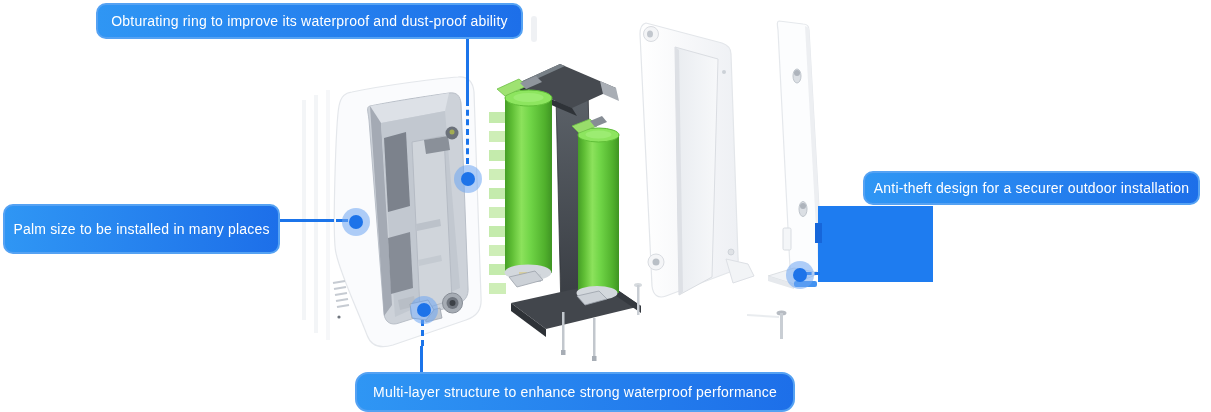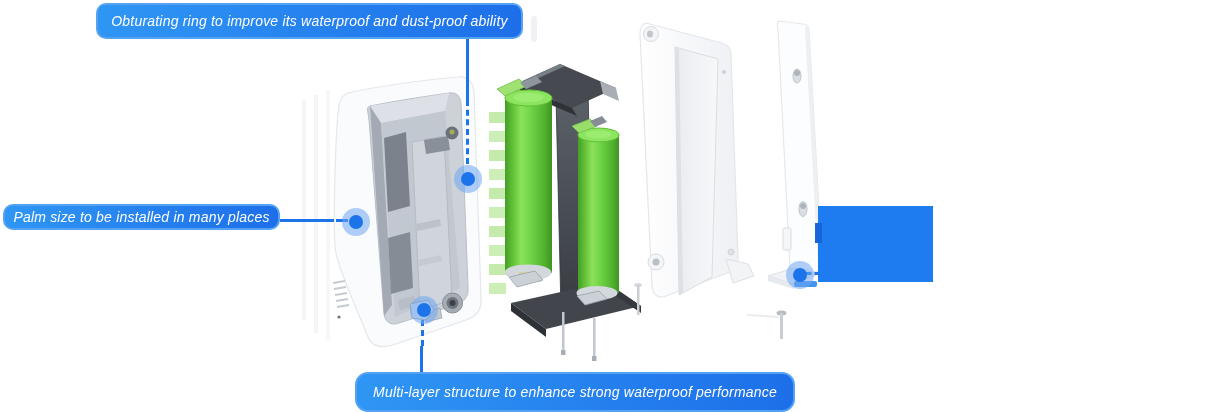--- a/index.html
+++ b/index.html
@@ -6,24 +6,24 @@
   .stage{
     position:relative;width:1211px;height:412px;background:#ffffff;
     overflow:hidden;font-family:"Liberation Sans",sans-serif;
   }
   .device-svg{position:absolute;left:280px;top:10px;width:620px;height:360px;z-index:1;}
   
   .pill{
     position:absolute;z-index:4;display:flex;align-items:center;justify-content:center;
     color:#ffffff;font-size:14px;letter-spacing:.2px;white-space:nowrap;
     background:linear-gradient(90deg,#2f96f4,#1d6fe9);
-    border:2px solid #55a2f3;border-radius:10px;box-sizing:border-box;font-style:italic;
+    border:2px solid #55a2f3;border-radius:10px;box-sizing:border-box;
   }
   .pill-top{left:96px;top:3px;width:427px;height:36px;}
-  .pill-left{left:3px;top:204px;width:277px;height:26px;}
+  .pill-left{left:3px;top:204px;width:277px;height:50px;}
   .pill-right{left:863px;top:171px;width:337px;height:34px;}
   .pill-bottom{left:355px;top:372px;width:440px;height:40px;border-radius:13px;}
   
   .conn{position:absolute;z-index:3;}
   .solid-v{width:3px;background:#1b74ea;}
   .solid-h{height:3px;background:#1b74ea;}
   .dash-v{width:0;border-left:3px dashed #1b74ea;}
   .dash-h{height:0;border-top:3px dashed #1b74ea;}
   .c-top-solid{left:466px;top:39px;height:61px;}
   .c-top-dash{left:466px;top:100px;height:64px;}
@@ -235,17 +235,20 @@
   <div class="dot dot-left"></div>
   <div class="dot dot-bottom"></div>
   <div class="dot dot-right"></div>
 
   <div class="pill pill-top">
     <span>Obturating ring to improve its waterproof and dust-proof ability</span>
   </div>
   <div class="pill pill-left">
     <span>Palm size to be installed in many places</span>
   </div>
+  <div class="pill pill-right">
+    <span>Anti-theft design for a securer outdoor installation</span>
+  </div>
   <div class="pill pill-bottom">
     <span>Multi-layer structure to enhance strong waterproof performance</span>
   </div>
 
 </div>
 
 </body></html>

